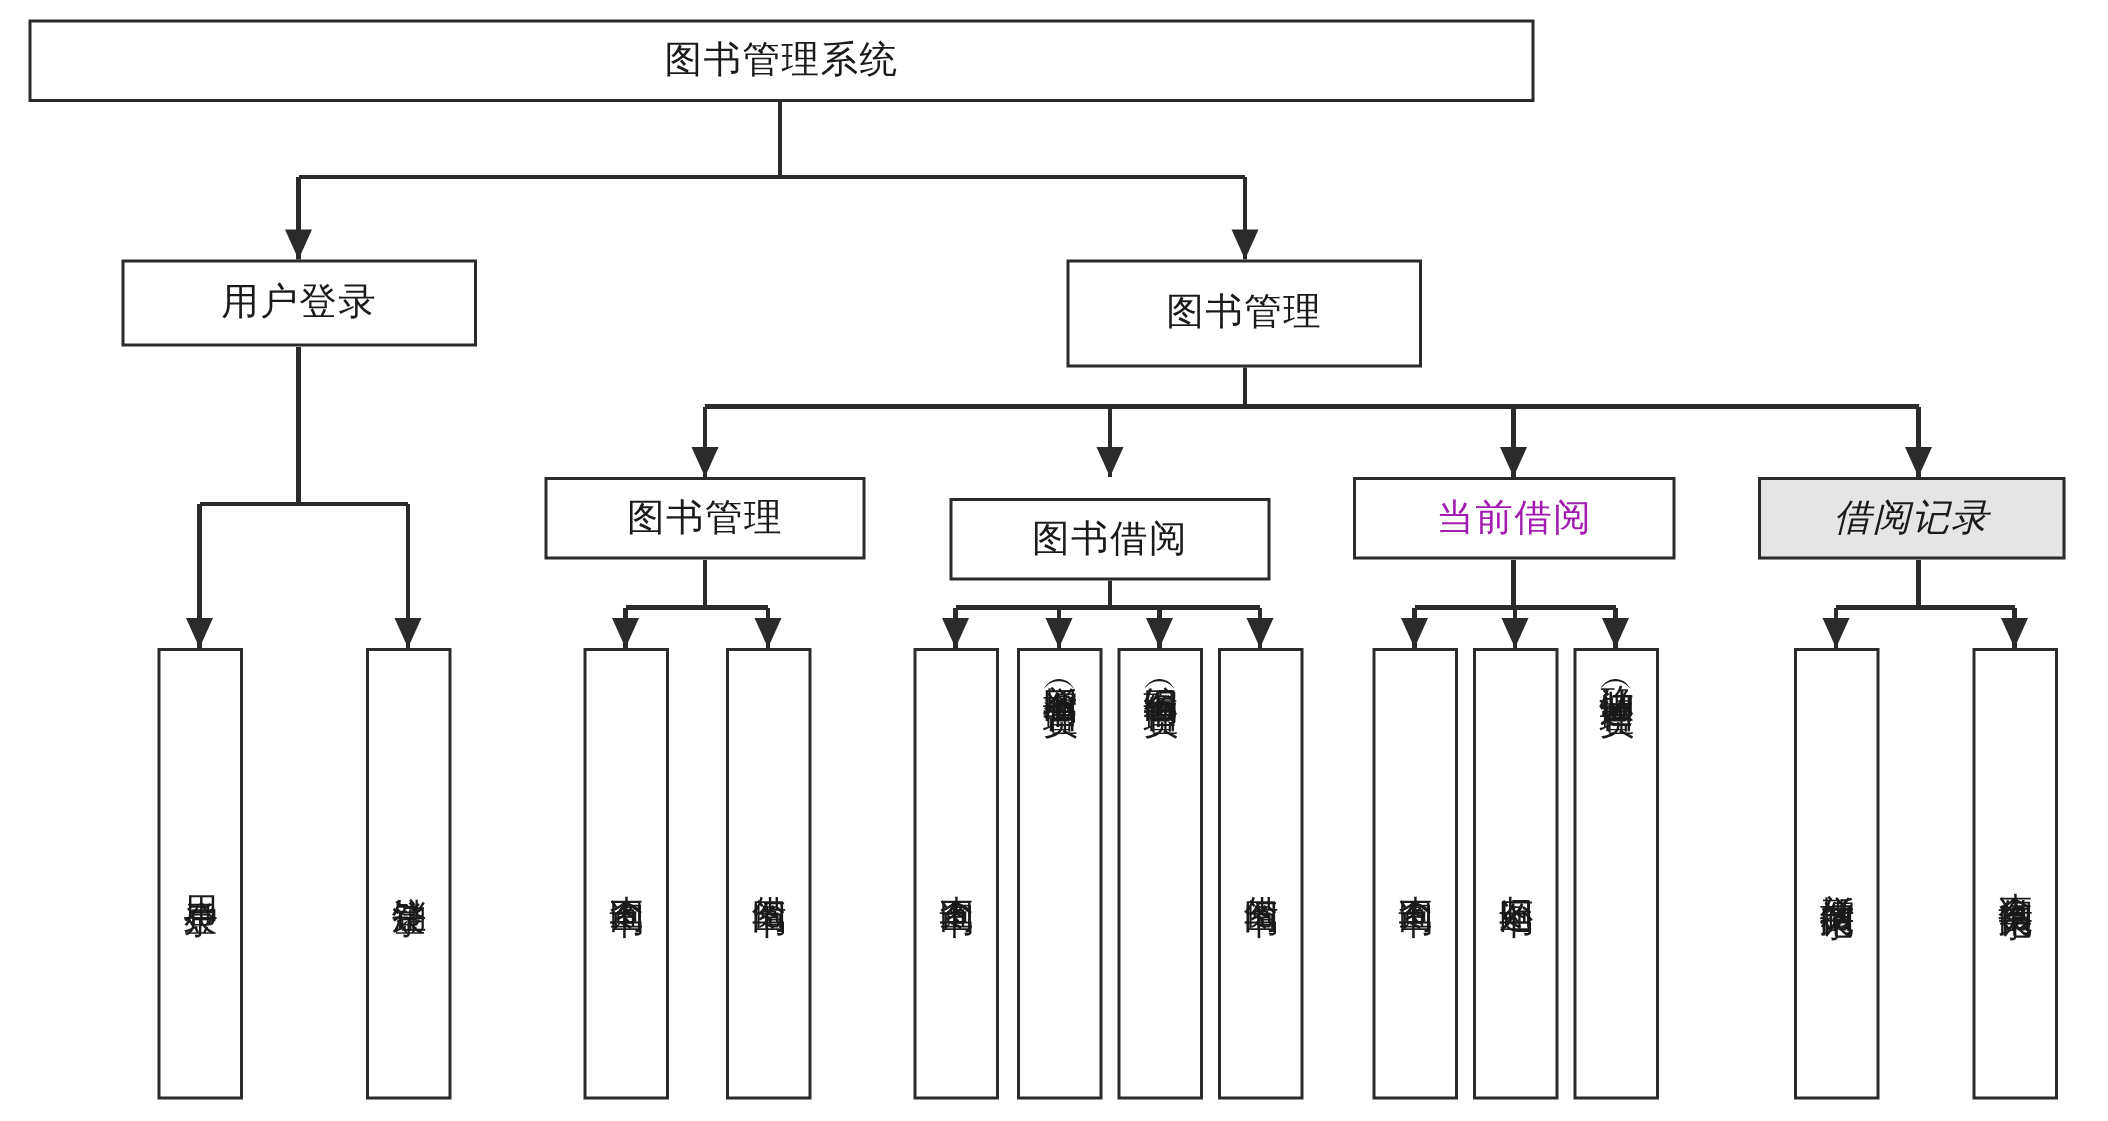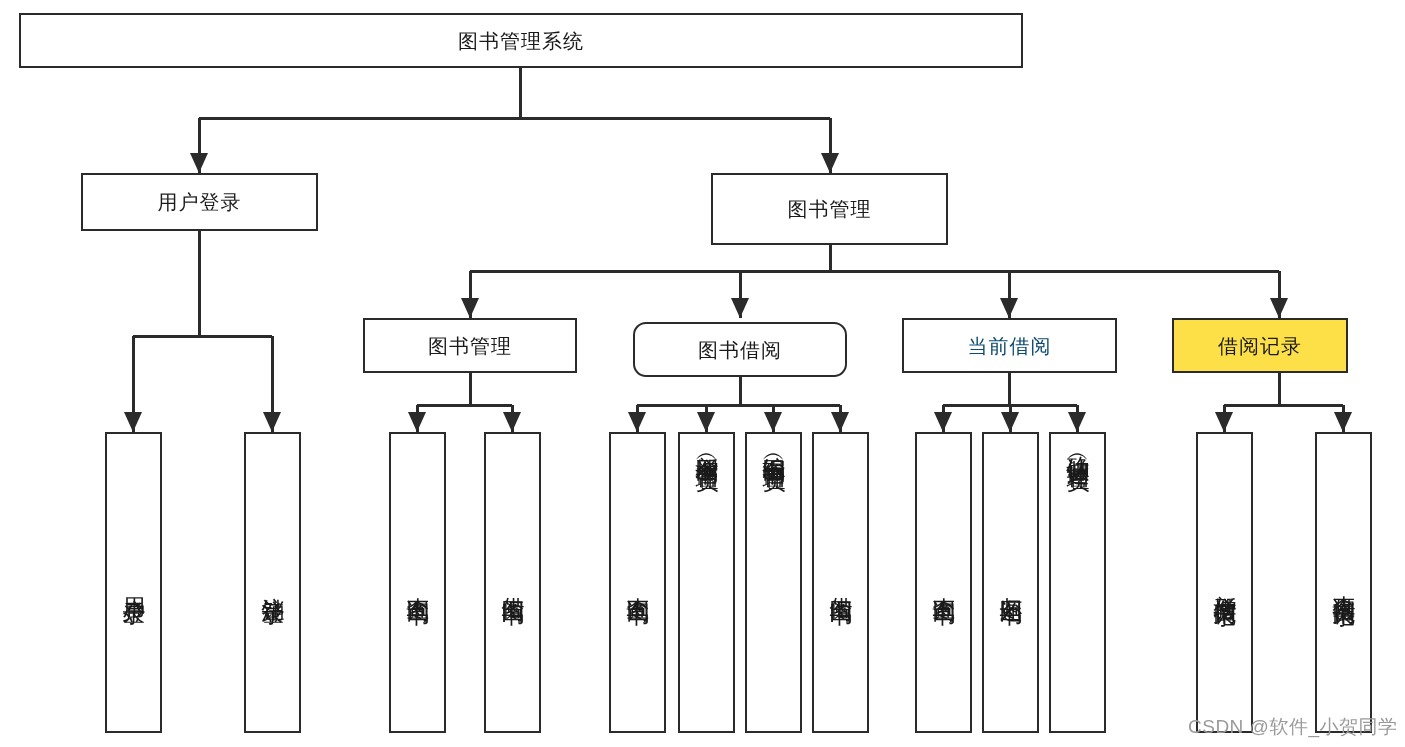--- a/index.html
+++ b/index.html
@@ -23,21 +23,21 @@
     position: absolute;
     box-sizing: border-box;
     border: 2px solid #2b2b2b;
     background: #ffffff;
     display: flex;
     align-items: center;
     justify-content: center;
     overflow: hidden;
   }
   .node-label-h {
-    font-size: 20px;
+    font-size: 25px;
     line-height: 1.1;
     color: #1a1a1a;
     letter-spacing: 1px;
     white-space: nowrap;
     text-align: center;
   }
   .node-label-v {
     font-size: 23px;
     line-height: 1.12;
     color: #1a1a1a;
@@ -137,27 +137,27 @@
       </div>
       <div class="node-box" style="left: 81px; top: 173px; width: 237px; height: 58px; border-color: rgb(43, 43, 43); background: rgb(255, 255, 255);">
         <span class="node-label-h" style="color: rgb(26, 26, 26);">用户登录</span>
       </div>
       <div class="node-box" style="left: 711px; top: 173px; width: 237px; height: 72px; border-color: rgb(43, 43, 43); background: rgb(255, 255, 255);">
         <span class="node-label-h" style="color: rgb(26, 26, 26);">图书管理</span>
       </div>
       <div class="node-box" style="left: 363px; top: 318px; width: 214px; height: 55px; border-color: rgb(43, 43, 43); background: rgb(255, 255, 255);">
         <span class="node-label-h" style="color: rgb(26, 26, 26);">图书管理</span>
       </div>
-      <div class="node-box" style="left: 633px; top: 322px; width: 214px; height: 55px; border-color: rgb(43, 43, 43); background: rgb(255, 255, 255); border-radius: 13px;">
+      <div class="node-box" style="left: 633px; top: 332px; width: 214px; height: 55px; border-color: rgb(43, 43, 43); background: rgb(255, 255, 255);">
         <span class="node-label-h" style="color: rgb(26, 26, 26);">图书借阅</span>
       </div>
       <div class="node-box" style="left: 902px; top: 318px; width: 215px; height: 55px; border-color: rgb(43, 43, 43); background: rgb(255, 255, 255);">
-        <span class="node-label-h" style="color: #0c4a6e;">当前借阅</span>
+        <span class="node-label-h" style="color: #a21caf;">当前借阅</span>
       </div>
-      <div class="node-box" style="left: 1172px; top: 318px; width: 176px; height: 55px; border-color: rgb(43, 43, 43); background: #fde047;">
+      <div class="node-box" style="left: 1172px; top: 318px; width: 205px; height: 55px; border-color: rgb(43, 43, 43); background: #e5e5e5; font-style: italic;">
         <span class="node-label-h" style="color: rgb(26, 26, 26);">借阅记录</span>
       </div>
       <div class="node-box leaf-box" style="left: 105px; top: 432px; width: 57px; height: 301px; border-color: rgb(43, 43, 43); background: rgb(255, 255, 255);">
         <span class="node-label-v" style="color: rgb(26, 26, 26);">用户登录</span>
       </div>
       <div class="node-box leaf-box" style="left: 244px; top: 432px; width: 57px; height: 301px; border-color: rgb(43, 43, 43); background: rgb(255, 255, 255);">
         <span class="node-label-v" style="color: rgb(26, 26, 26);">注销登录</span>
       </div>
       <div class="node-box leaf-box" style="left: 389px; top: 432px; width: 57px; height: 301px; border-color: rgb(43, 43, 43); background: rgb(255, 255, 255);">
         <span class="node-label-v" style="color: rgb(26, 26, 26);">查询图书</span>
@@ -186,14 +186,13 @@
       <div class="node-box leaf-box leaf-top" style="left: 1049px; top: 432px; width: 57px; height: 301px; border-color: rgb(43, 43, 43); background: rgb(255, 255, 255);">
         <span class="node-label-v" style="color: rgb(26, 26, 26);">确认归还（管理员）</span>
       </div>
       <div class="node-box leaf-box" style="left: 1196px; top: 432px; width: 57px; height: 301px; border-color: rgb(43, 43, 43); background: rgb(255, 255, 255);">
         <span class="node-label-v" style="color: rgb(26, 26, 26);">新增借阅记录</span>
       </div>
       <div class="node-box leaf-box" style="left: 1315px; top: 432px; width: 57px; height: 301px; border-color: rgb(43, 43, 43); background: rgb(255, 255, 255);">
         <span class="node-label-v" style="color: rgb(26, 26, 26);">查询借阅记录</span>
       </div>
     </div>
-  <div id="watermark">CSDN @软件_小贺同学</div>
 </div>
 
 </body></html>

